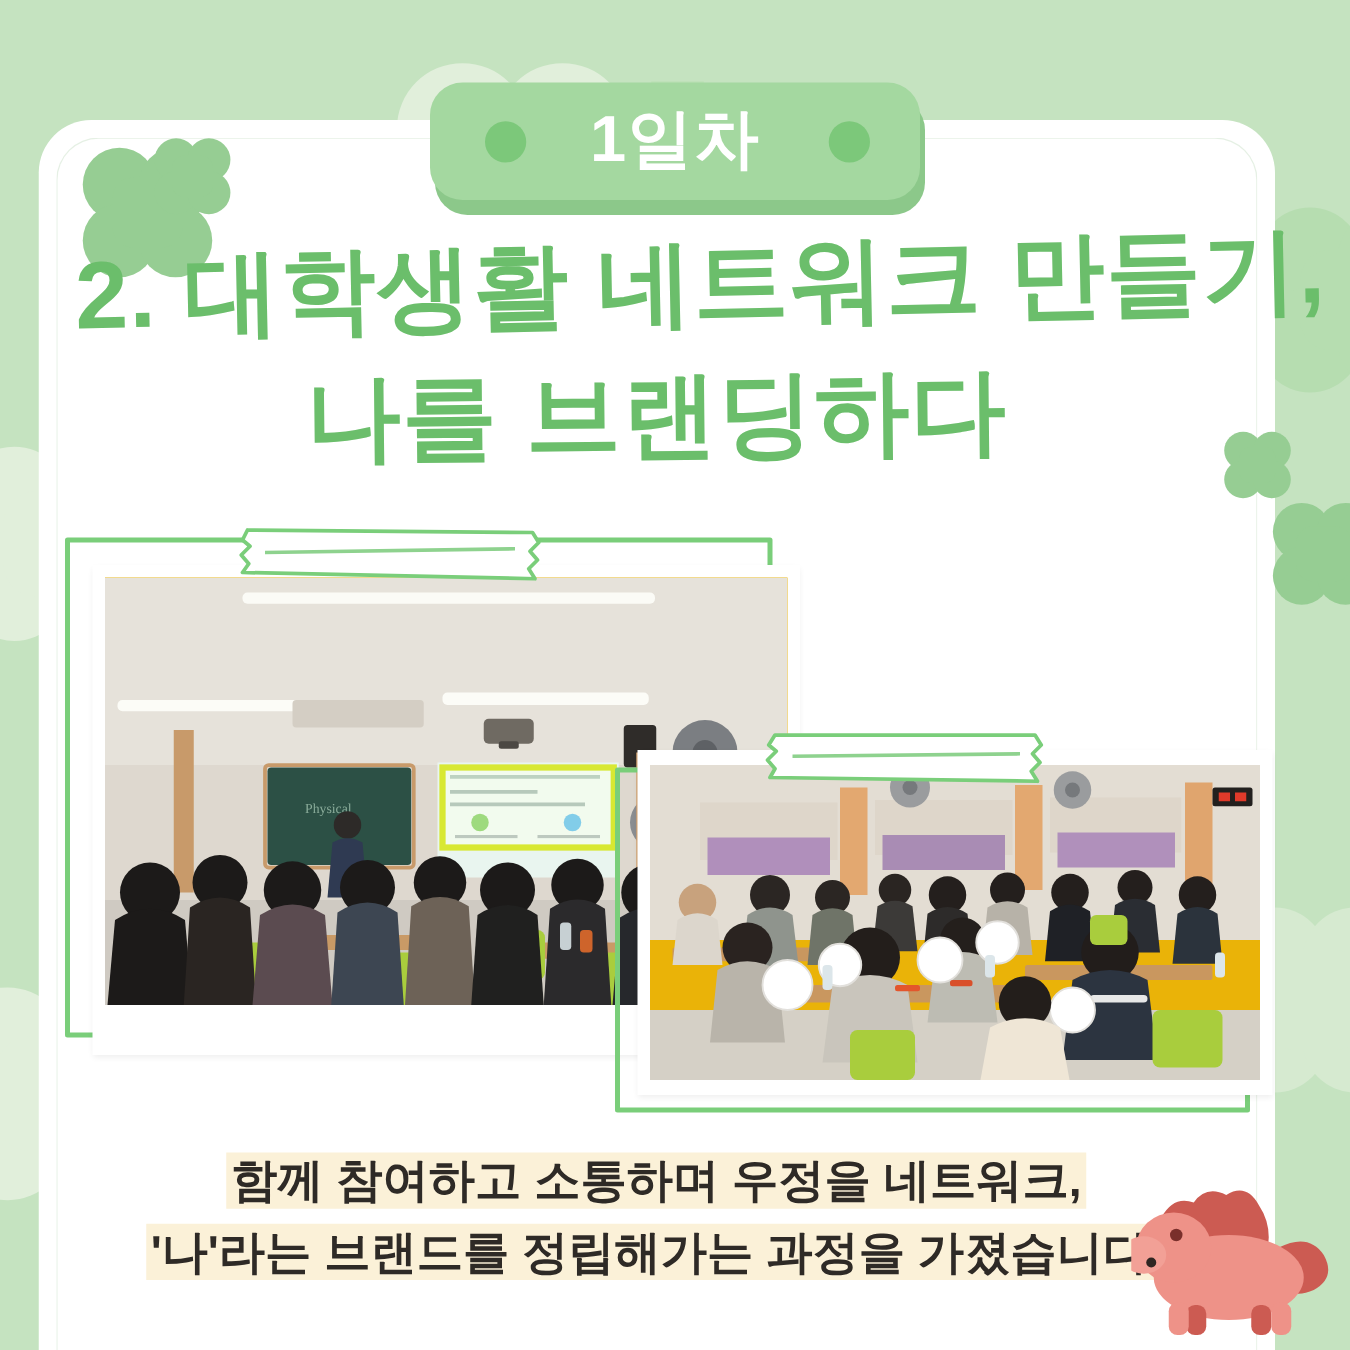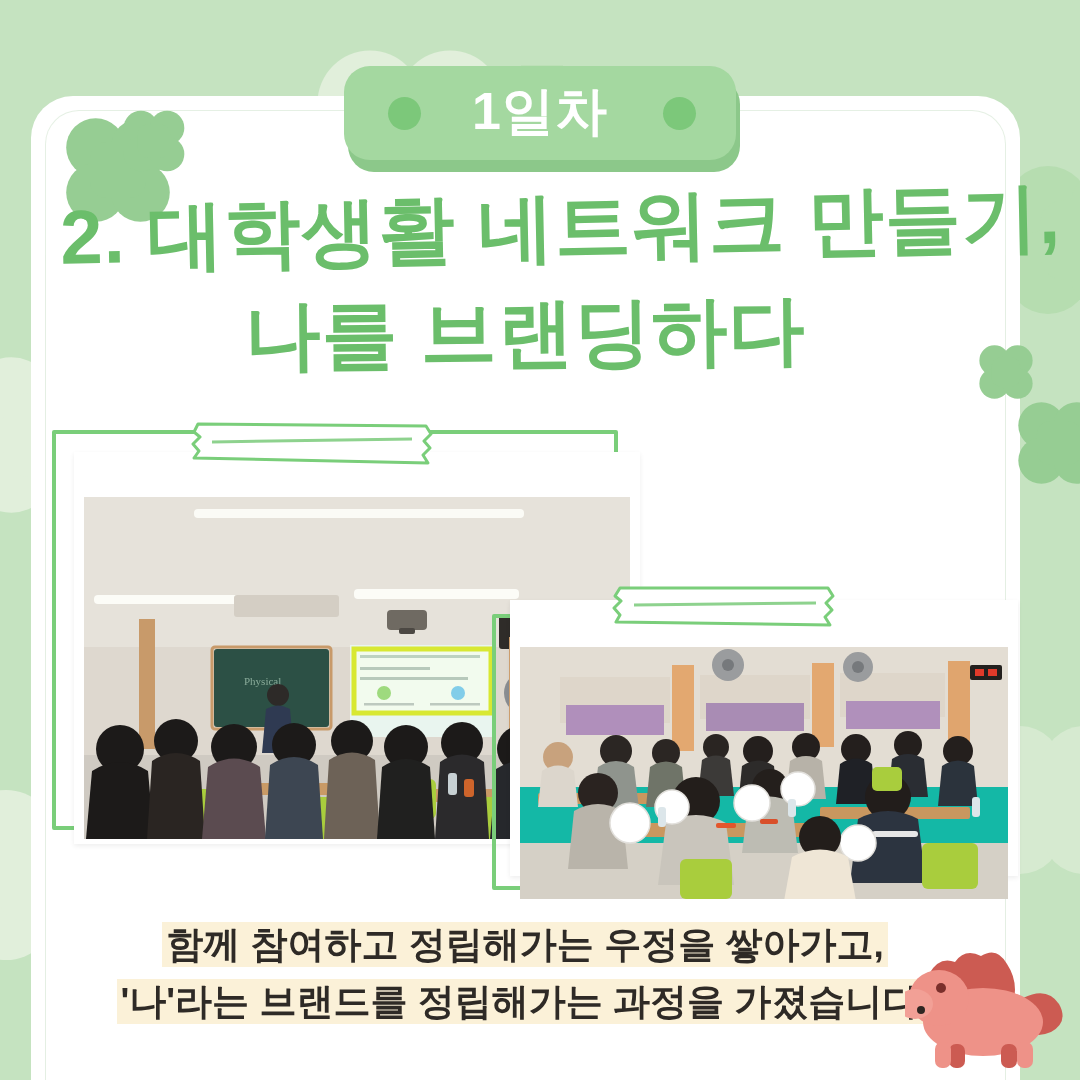--- a/index.html
+++ b/index.html
@@ -106,22 +106,21 @@
     border-radius: 2px;
   }
   .photo-white {
     position: absolute;
     background: #ffffff;
     box-shadow: 0 2px 5px rgba(0,0,0,0.07);
   }
   .photo-img {
     position: absolute;
     overflow: hidden;
-    background: #14b8a6;
-    margin-top: 35px;
+    background: #eab308;
   }
   .photo-img canvas, .photo-img .scene { width: 100%; height: 100%; display:block; }
 
   
   .tape { position: absolute; }
   .tape svg { display: block; overflow: visible; }
 
   
   .scene { position: relative; width: 100%; height: 100%; }
 
@@ -478,21 +477,21 @@
       <svg width="230" height="58" viewBox="0 0 230 58">
         <path d="M8 16 L3 24 L9 29 L2 36 L8 43 L4 50
                  L218 53 L213 45 L220 38 L214 31 L221 24 L216 16 Z" fill="#ffffff" stroke="#7ace7a" stroke-width="3" stroke-linejoin="round"></path>
         <line x1="22" y1="33" x2="204" y2="31" stroke="#8ed28e" stroke-width="3"></line>
       </svg>
     </div>
   </div>
 
   <div id="caption">
     <span class="cap-line">
-      <span class="hl">함께 참여하고 정립해가는 우정을 쌓아가고,</span>
+      <span class="hl">함께 참여하고 소통하며 우정을 네트워크,</span>
     </span>
     <span class="cap-line">
       <span class="hl">'나'라는 브랜드를 정립해가는 과정을 가졌습니다.</span>
     </span>
   </div>
 
   <div id="mascot">
     <svg width="175" height="140" viewBox="0 0 175 140">
 
       <path d="M24 34 q10 -18 26 -12 q10 -14 26 -6 q16 -10 26 8 q12 18 6 40 q-8 20 -26 20 L34 78 Z" fill="#cc5b52"></path>

